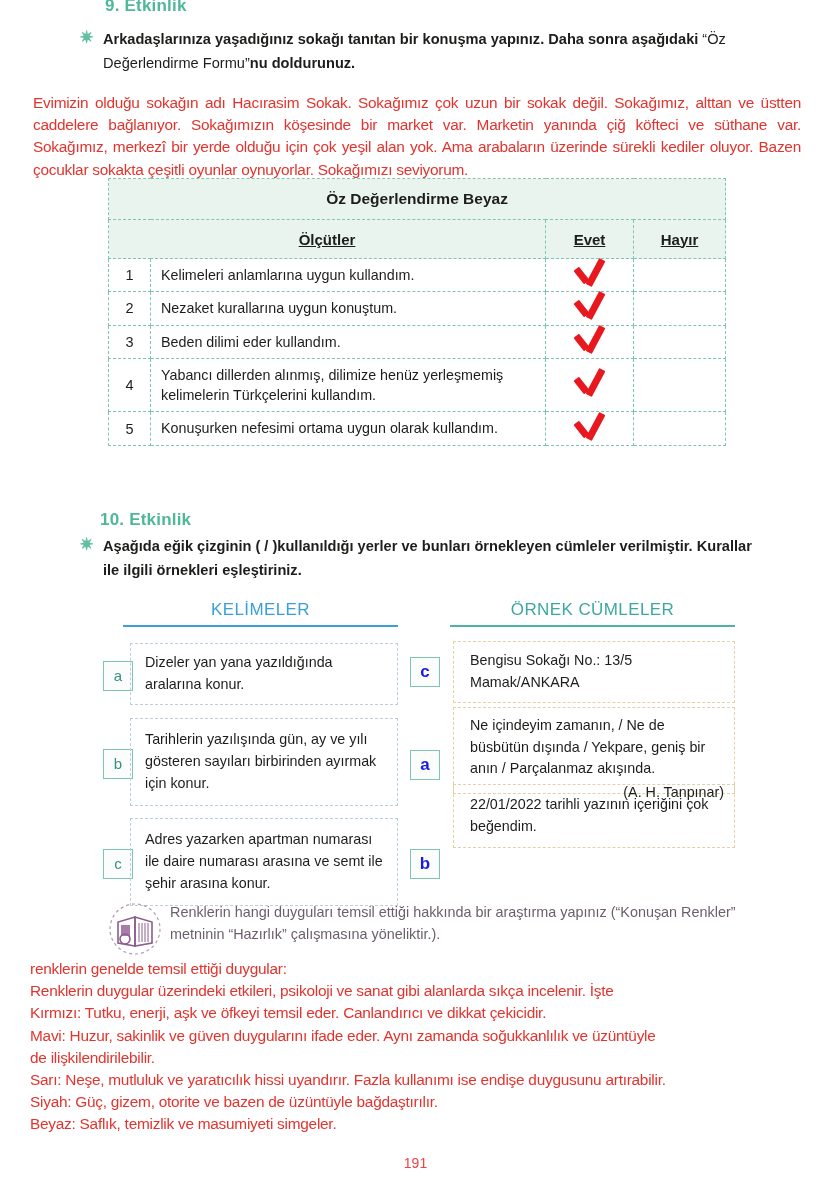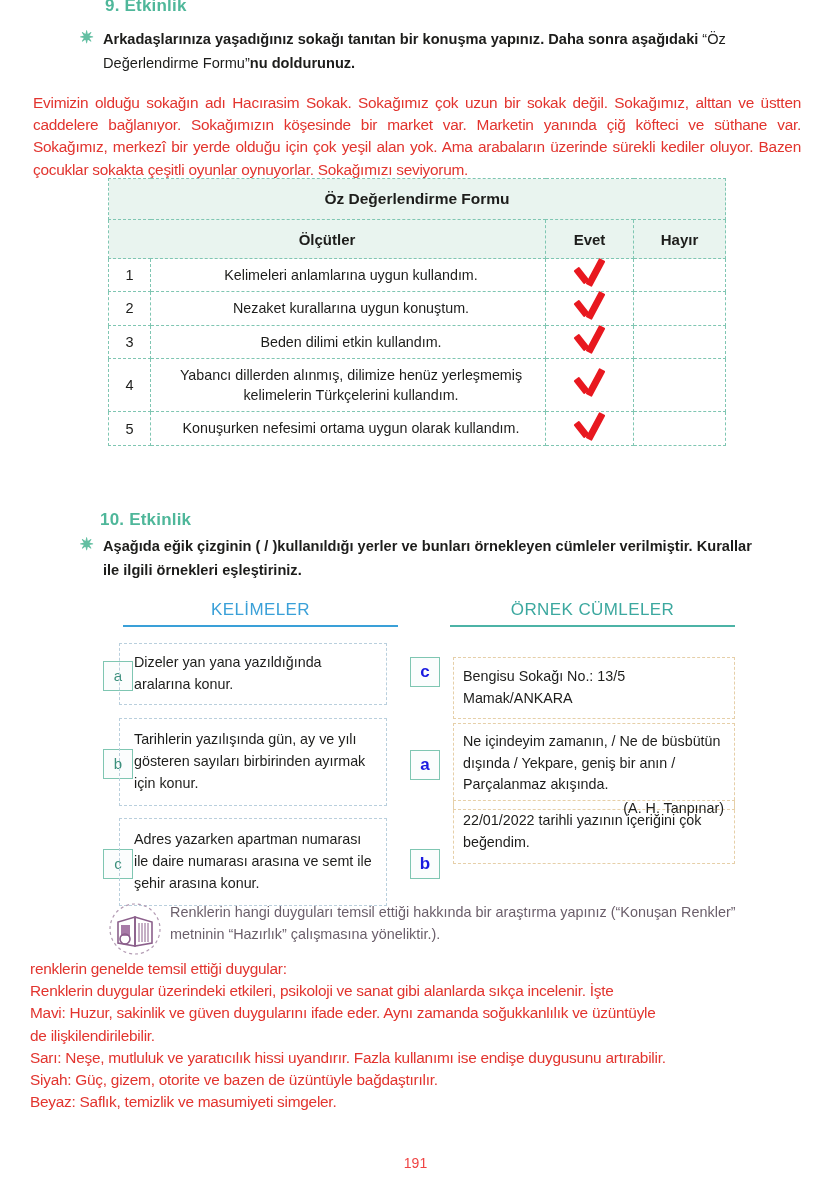--- a/index.html
+++ b/index.html
@@ -90,37 +90,37 @@
     height: 40px;
     color: #1d1d1b;
   }
   .tbl-sub {
     background: #e9f4ef;
     text-align: center;
     font-size: 15px;
     font-weight: bold;
     height: 38px;
     color: #1d1d1b;
+    text-decoration: underline;
   }
   .col-no   { width: 42px; }
   .col-txt  { width: 395px; }
   .col-yes  { width: 88px; }
   .col-no2  { width: 92px; }
 
   .cell-num {
     text-align: center;
     font-size: 14.5px;
     color: #1d1d1b;
   }
   .cell-txt {
     font-size: 14.3px;
     padding: 6px 4px 6px 10px !important;
     line-height: 1.42;
     color: #1d1d1b;
-    text-align: center;
   }
   .cell-mark { text-align: center; }
 
   .check {
     display: inline-block;
     width: 40px;
     height: 28px;
     position: relative;
   }
   .check::before, .check::after {
@@ -165,29 +165,28 @@
     box-sizing: border-box;
     font-size: 14.3px;
     line-height: 1.52;
     color: #1d1d1b;
     display: flex;
     align-items: center;
   }
   .left-box {
     border: 1px dashed #b9cfdd;
     padding: 7px 10px 7px 14px;
-    left: 119px;
+    left: 130px;
     width: 268px;
   }
   .right-box {
     border: 1px dashed #e6cfa8;
-    padding: 7px 10px 7px 9px;
+    padding: 7px 10px 7px 16px;
     left: 453px;
     width: 282px;
-    margin-top: 16px;
   }
 
   .letter-tag {
     position: absolute;
     box-sizing: border-box;
     width: 30px;
     height: 30px;
     border: 1px solid #7fc6b2;
     background: #fbfdfd;
     text-align: center;
@@ -253,21 +252,21 @@
 
 <table id="ozTable">
   <colgroup>
     <col class="col-no">
       <col class="col-txt">
       <col class="col-yes">
       <col class="col-no2">
   </colgroup>
   <tbody>
     <tr>
-      <td class="tbl-title" colspan="4">Öz Değerlendirme Formu</td>
+      <td class="tbl-title" colspan="4">Öz Değerlendirme Beyaz</td>
     </tr>
     <tr>
       <td class="tbl-sub" colspan="2">Ölçütler</td>
       <td class="tbl-sub">Evet</td>
       <td class="tbl-sub">Hayır</td>
     </tr>
 
     <tr>
       <td class="cell-num">1</td>
       <td class="cell-txt">Kelimeleri anlamlarına uygun kullandım.</td>
@@ -275,21 +274,21 @@
       <td class="cell-mark"></td>
     </tr>
     <tr>
       <td class="cell-num">2</td>
       <td class="cell-txt">Nezaket kurallarına uygun konuştum.</td>
       <td class="cell-mark"><span class="check"></span></td>
       <td class="cell-mark"></td>
     </tr>
     <tr>
       <td class="cell-num">3</td>
-      <td class="cell-txt">Beden dilimi etkin kullandım.</td>
+      <td class="cell-txt">Beden dilimi eder kullandım.</td>
       <td class="cell-mark"><span class="check"></span></td>
       <td class="cell-mark"></td>
     </tr>
     <tr>
       <td class="cell-num">4</td>
       <td class="cell-txt">Yabancı dillerden alınmış, dilimize henüz yerleşmemiş kelimelerin Türkçelerini kullandım.</td>
       <td class="cell-mark"><span class="check"></span></td>
       <td class="cell-mark"></td>
     </tr>
     <tr>
@@ -345,20 +344,21 @@
   </g>
   <rect x="17" y="24" width="9" height="11" fill="#a87ba8"></rect>
   <circle cx="21" cy="38" r="5" fill="none" stroke="#8b5f8b" stroke-width="1.6"></circle>
 </svg>
 
 <div id="researchNote">Renklerin hangi duyguları temsil ettiği hakkında bir araştırma yapınız (“Konuşan Renkler” metninin “Hazırlık” çalışmasına yöneliktir.).</div>
 
 <div class="red-answer" id="redBottom">
   <span class="ln">renklerin genelde temsil ettiği duygular:</span>
   <span class="ln">Renklerin duygular üzerindeki etkileri, psikoloji ve sanat gibi alanlarda sıkça incelenir. İşte</span>
+  <span class="ln">Kırmızı: Tutku, enerji, aşk ve öfkeyi temsil eder. Canlandırıcı ve dikkat çekicidir.</span>
   <span class="ln">Mavi: Huzur, sakinlik ve güven duygularını ifade eder. Aynı zamanda soğukkanlılık ve üzüntüyle</span>
   <span class="ln">de ilişkilendirilebilir.</span>
   <span class="ln">Sarı: Neşe, mutluluk ve yaratıcılık hissi uyandırır. Fazla kullanımı ise endişe duygusunu artırabilir.</span>
   <span class="ln">Siyah: Güç, gizem, otorite ve bazen de üzüntüyle bağdaştırılır.</span>
   <span class="ln">Beyaz: Saflık, temizlik ve masumiyeti simgeler.</span>
 </div>
 
 <div id="pageNum">191</div>
 
 </body></html>

